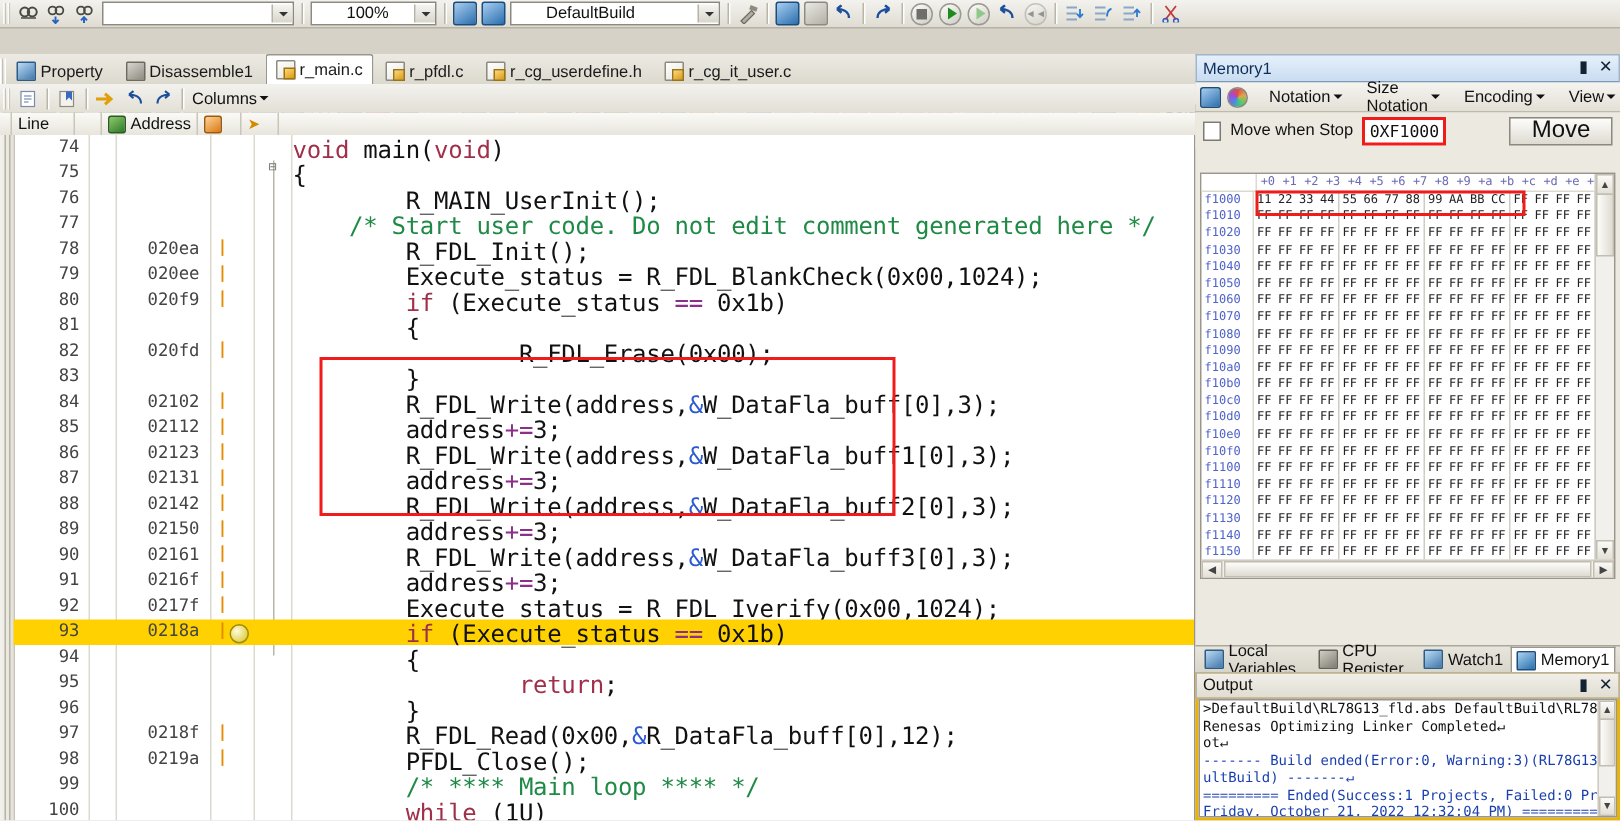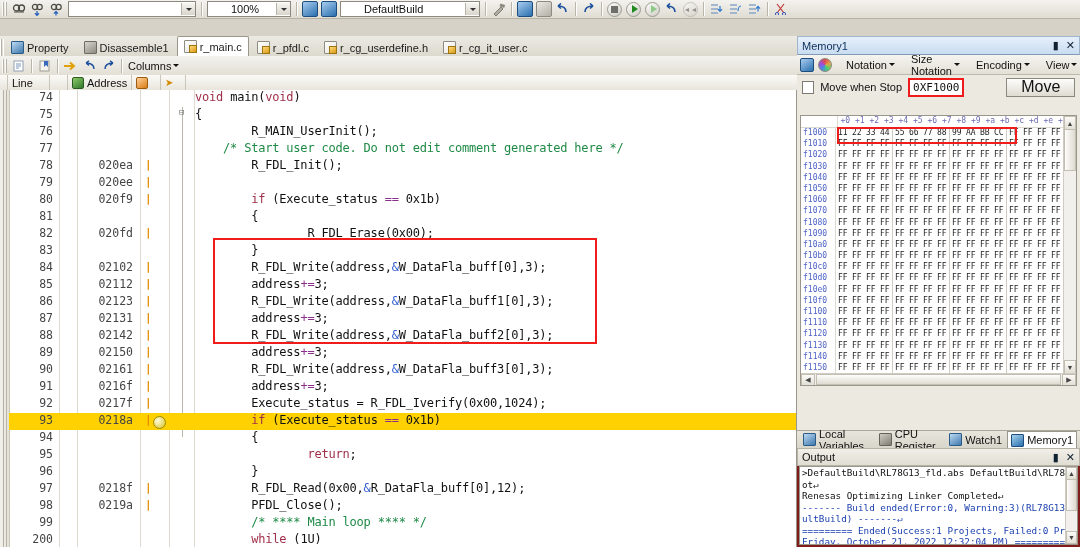--- a/index.html
+++ b/index.html
@@ -95,21 +95,21 @@
   .row.hl{background:#ffd100;}
   .c-line{position:absolute;left:0;width:44px;text-align:right;
     font-family:"DejaVu Sans Mono", monospace;font-size:11.5px;color:#444;}
   .c-addr{position:absolute;left:72px;width:52px;
     font-family:"DejaVu Sans Mono", monospace;font-size:11.5px;color:#444;text-align:right;}
   .c-mark{position:absolute;left:136px;width:20px;font-size:11px;color:#e38b00;
     font-family:"DejaVu Sans Mono", monospace;font-weight:bold;}
   .c-fold{position:absolute;left:170px;width:12px;color:#777;font-size:9px;
     font-family:"DejaVu Sans Mono", monospace;}
   .c-code{position:absolute;left:186px;right:0;
-    font-family:"DejaVu Sans Mono", monospace;font-size:12px;color:#111;
+    font-family:"DejaVu Sans Mono", monospace;font-size:16px;color:#111;
     letter-spacing:-0.2px;white-space:pre;}
   .vline{position:absolute;top:0;bottom:0;width:1px;background:#ddd9cd;}
   .foldline{position:absolute;left:175px;width:1px;background:#b9b5a9;}
   .redbox{position:absolute;border:2px solid #f01c1c;pointer-events:none;}
   .pcicon{position:absolute;width:11px;height:11px;border-radius:50%;
     background:radial-gradient(circle at 35% 35%,#fffbdc,#d7c11a);border:1px solid #a08c08;}
 
   
   .kw{color:#a0304a;}
   .cm{color:#1f8a46;}
@@ -159,21 +159,21 @@
   .memredbox{position:absolute;border:2px solid #f01c1c;pointer-events:none;}
 
   
   .docktabs{position:absolute;left:0;right:0;bottom:0;height:17px;
     background:linear-gradient(#e8e5dc,#d8d5cb);border-top:1px solid #aaa69a;
     display:flex;align-items:center;gap:2px;padding:0 3px;}
   .dktab{display:flex;align-items:center;gap:3px;font-size:11px;color:#111;padding:0 3px;height:15px;}
   .dktab.active{background:#fff;border:1px solid #9a968b;border-bottom:none;height:16px;}
 
   
-  #outwin{position:absolute;right:0;bottom:0;width:283px;height:99px;background:#7f1d1d;}
+  #outwin{position:absolute;right:0;bottom:0;width:283px;height:99px;background:#eab308;}
   .outhdr{height:16px;background:linear-gradient(#f1efe8,#e0ddd3);
     border:1px solid #b6b2a6;display:flex;align-items:center;padding:0 4px;font-size:11px;color:#111;}
   .outbody{position:absolute;left:2px;right:2px;top:18px;bottom:2px;background:#fff;
     border:1px solid #9a968b;overflow:hidden;}
   .outline{font-family:"DejaVu Sans Mono", monospace;font-size:9.3px;line-height:11.5px;
     white-space:pre;padding-left:2px;color:#111;}
   .outline.blue{color:#1a3fae;}
   .outvs{position:absolute;right:0;top:0;bottom:0;width:11px;background:#f1f0ec;border-left:1px solid #cfcbc1;}
   .outvs .sb-up,.outvs .sb-dn{height:11px;display:flex;align-items:center;justify-content:center;
     background:linear-gradient(#fbfaf7,#e2dfd5);border:1px solid #c2beb2;font-size:7px;color:#444;}
@@ -577,20 +577,21 @@
         <div class="row">
           <span class="c-line">78</span>
           <span class="c-addr">020ea</span>
           <span class="c-mark">|</span>
           <span class="c-code">        R_FDL_Init();</span>
         </div>
         <div class="row">
           <span class="c-line">79</span>
           <span class="c-addr">020ee</span>
           <span class="c-mark">|</span>
+          <span class="c-code">        Execute_status = R_FDL_BlankCheck(0x00,1024);</span>
         </div>
         <div class="row">
           <span class="c-line">80</span>
           <span class="c-addr">020f9</span>
           <span class="c-mark">|</span>
           <span class="c-code">        <span class="kw">if</span> (Execute_status <span class="op">==</span> 0x1b)</span>
         </div>
         <div class="row">
           <span class="c-line">81</span>
           <span class="c-addr"></span>
@@ -700,21 +701,21 @@
           <span class="c-mark">|</span>
           <span class="c-code">        PFDL_Close();</span>
         </div>
         <div class="row">
           <span class="c-line">99</span>
           <span class="c-addr"></span>
           <span class="c-mark"></span>
           <span class="c-code"><span class="cm">        /* **** Main loop **** */</span></span>
         </div>
         <div class="row">
-          <span class="c-line">200</span>
+          <span class="c-line">100</span>
           <span class="c-addr"></span>
           <span class="c-mark"></span>
           <span class="c-code">        <span class="kw">while</span> (1U)</span>
         </div>
       </div>
 
     <div class="redbox" style="left:213px;top:148px;width:380px;height:102px;"></div>
   </div>
 
   <div id="memwin">
@@ -1260,22 +1261,22 @@
     <div class="outhdr">
       <span>Output</span>
       <span style="margin-left:auto;display:flex;gap:7px;">
         <span class="pin">▮</span>
         <span class="pin">✕</span>
       </span>
     </div>
     <div class="outbody">
       <div id="out-lines" style="position:absolute;left:0;right:11px;top:0;bottom:0;overflow:hidden;">
           <div class="outline">&gt;DefaultBuild\RL78G13_fld.abs DefaultBuild\RL78G13_fld.m</div>
+          <div class="outline">Renesas Optimizing Linker Completed↵</div>
           <div class="outline">ot↵</div>
-          <div class="outline">Renesas Optimizing Linker Completed↵</div>
           <div class="outline blue">------- Build ended(Error:0, Warning:3)(RL78G13_fld, Defa</div>
           <div class="outline blue">ultBuild) -------↵</div>
           <div class="outline blue">========= Ended(Success:1 Projects, Failed:0 Projects)(</div>
           <div class="outline blue">Friday, October 21, 2022 12:32:04 PM) =========↵</div>
         </div>
       <div class="outvs">
         <div class="sb-up">▲</div>
         <div class="thumb"></div>
         <div class="sb-dn" style="position:absolute;bottom:0;left:0;right:0;">▼</div>
       </div>

